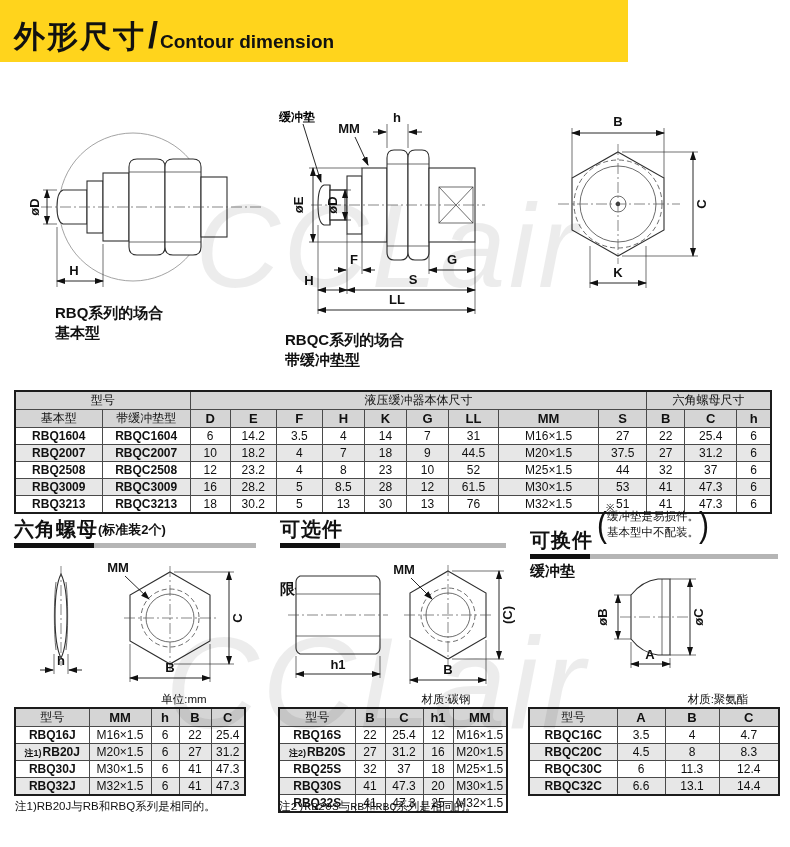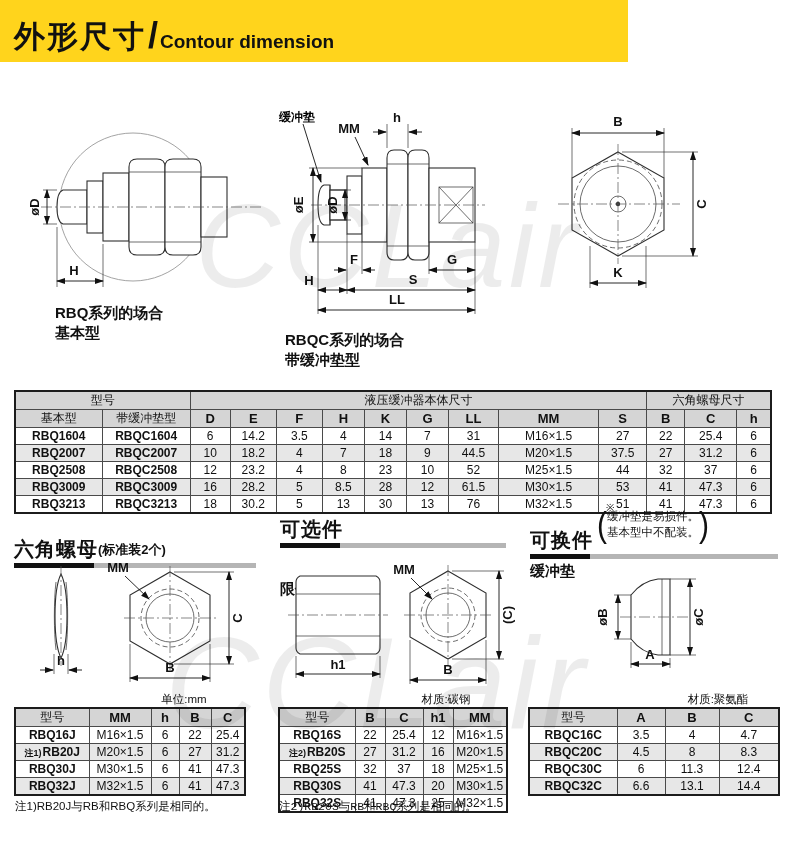--- a/index.html
+++ b/index.html
@@ -293,21 +293,21 @@
         <td>76</td>
         <td>M32×1.5</td>
         <td>51</td>
         <td>41</td>
         <td>47.3</td>
         <td>6</td>
       </tr>
     </tbody>
 </table>
 
-<div class="sec" style="left:14px; top:519px; width:242px;margin-top:20px;">
+<div class="sec" style="left:14px; top:519px; width:242px;">
   <div class="sec-line">
     <span class="sec-title">六角螺母</span>
     <span class="sec-sub">(标准装2个)</span>
   </div>
   <div class="rule">
       <i style="width:80px"></i>
     </div>
 </div>
 
 <div class="sec" style="left:280px; top:519px; width:226px;">

